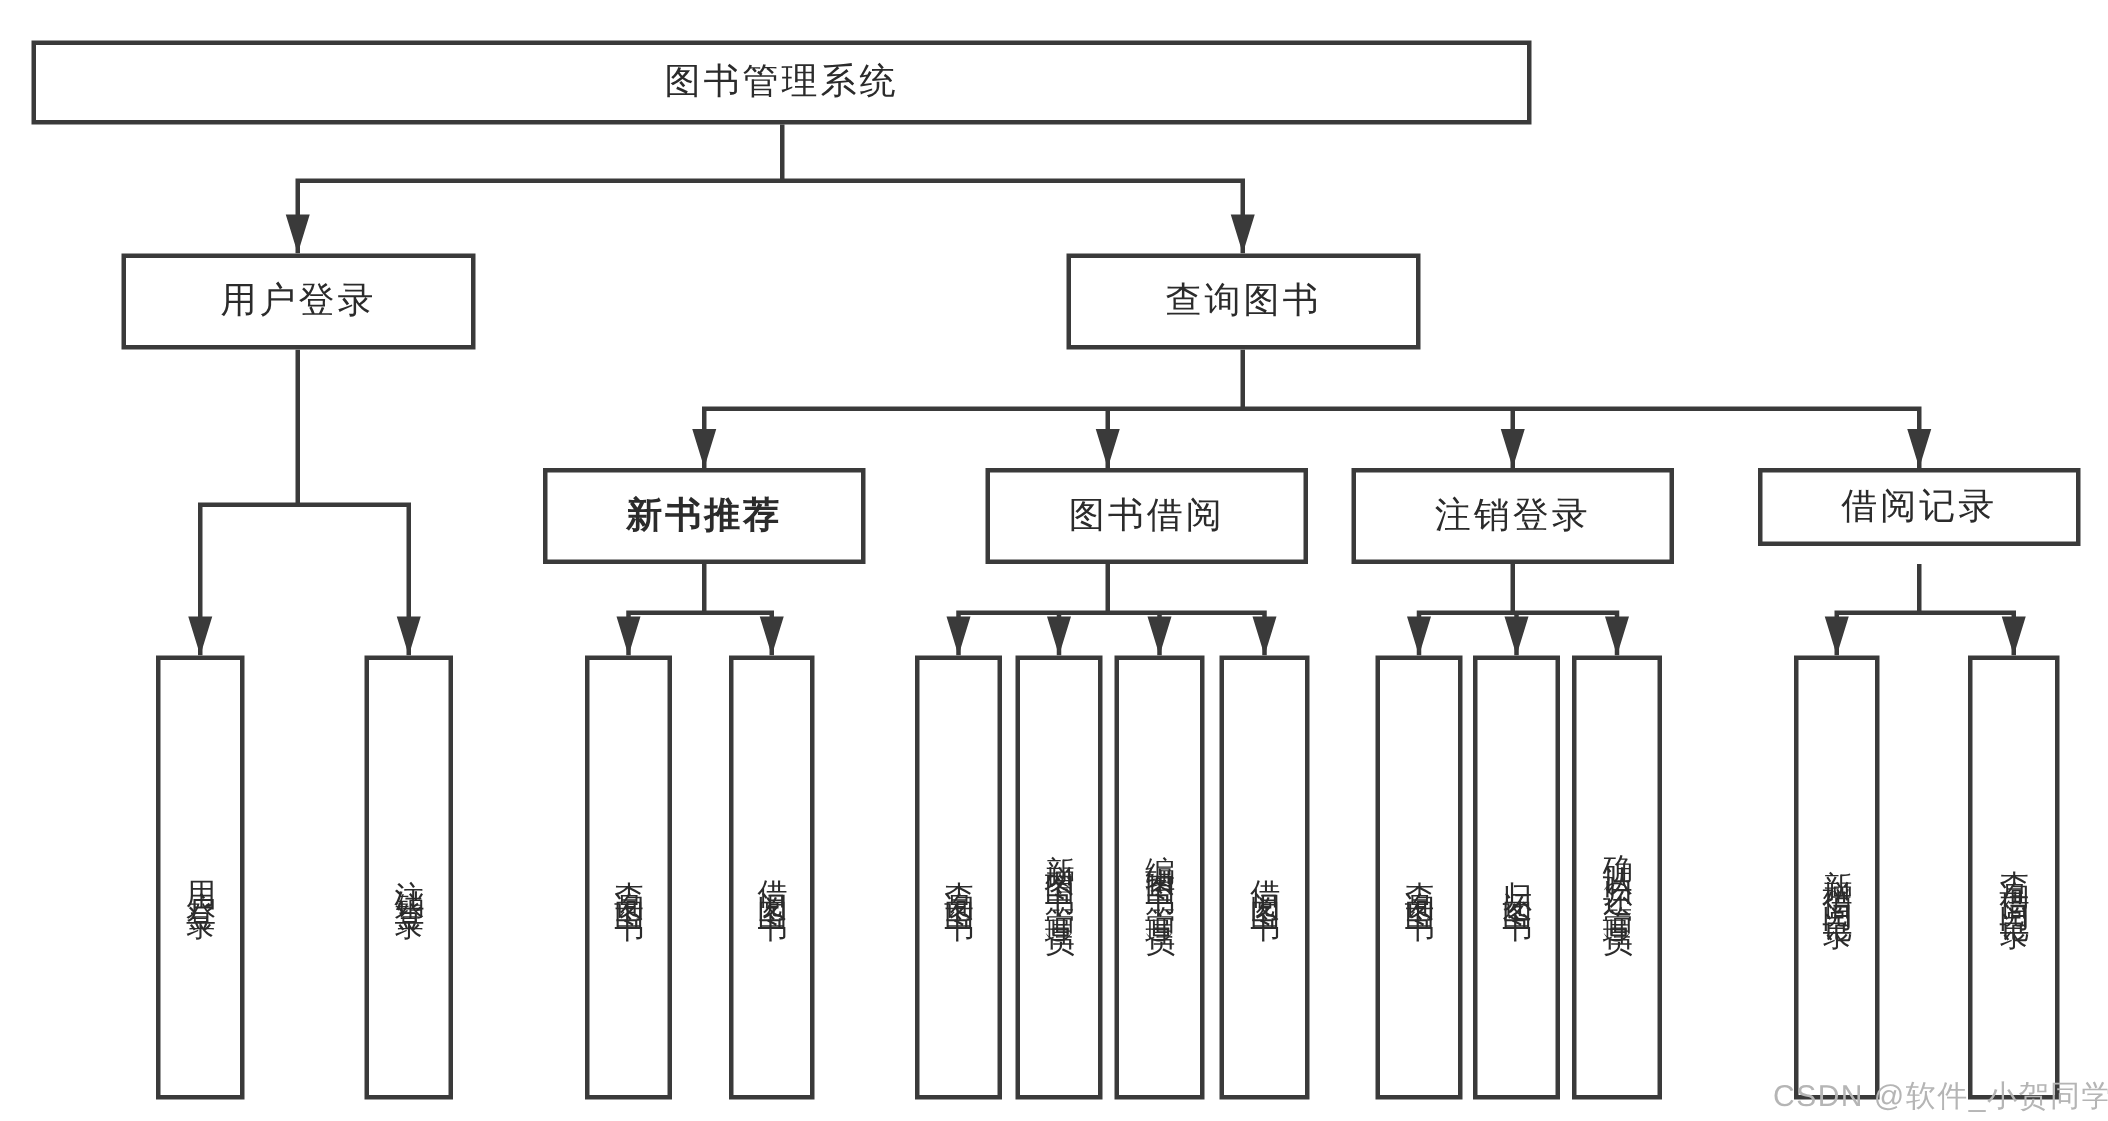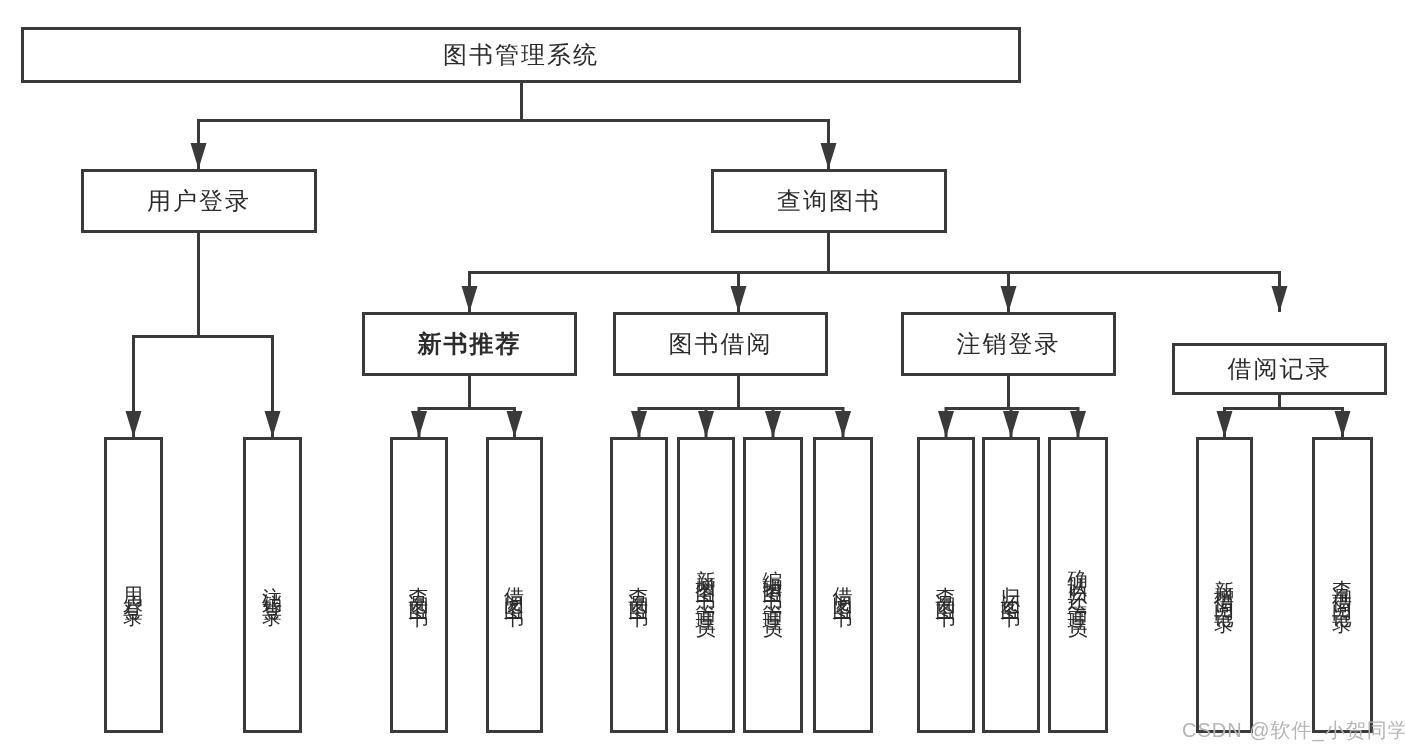--- a/index.html
+++ b/index.html
@@ -137,23 +137,23 @@
       M1216.5 411 L1232.5 411 L1224.5 437 Z
       M1334.5 411 L1350.5 411 L1342.5 437 Z"></path>
   </svg>
 
   <div class="node" style="left:21px; top:27px; width:1000px; height:56px;">图书管理系统</div>
 
   <div class="node" style="left:81px; top:169px; width:236px; height:64px;">用户登录</div>
   <div class="node" style="left:711px; top:169px; width:236px; height:64px;">查询图书</div>
 
   <div class="node" style="left:362px; top:312px; width:215px; height:64px;font-weight:bold;">新书推荐</div>
-  <div class="node" style="left:613px; top:312px; width:215px; height:64px;">图书借阅</div>
+  <div class="node" style="left:657px; top:312px; width:215px; height:64px;">图书借阅</div>
   <div class="node" style="left:901px; top:312px; width:215px; height:64px;">注销登录</div>
-  <div class="node" style="left:1172px; top:312px; width:215px; height:52px;margin-top:31px;">借阅记录</div>
+  <div class="node" style="left:1172px; top:312px; width:215px; height:52px;">借阅记录</div>
 
   <div class="vnode" style="left:104px; top:437px; width:59px; height:296px;">用户登录</div>
   <div class="vnode" style="left:243px; top:437px; width:59px; height:296px;">注销登录</div>
 
   <div class="vnode" style="left:390px; top:437px; width:58px; height:296px;">查询图书</div>
   <div class="vnode" style="left:486px; top:437px; width:57px; height:296px;">借阅图书</div>
 
   <div class="vnode" style="left:610px; top:437px; width:58px; height:296px;">查询图书</div>
   <div class="vnode" style="left:677px; top:437px; width:58px; height:296px;">新增图书（管理员）</div>
   <div class="vnode" style="left:743px; top:437px; width:60px; height:296px;">编辑图书（管理员）</div>

